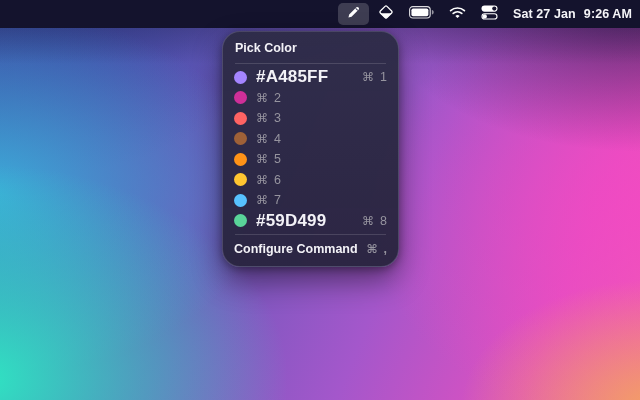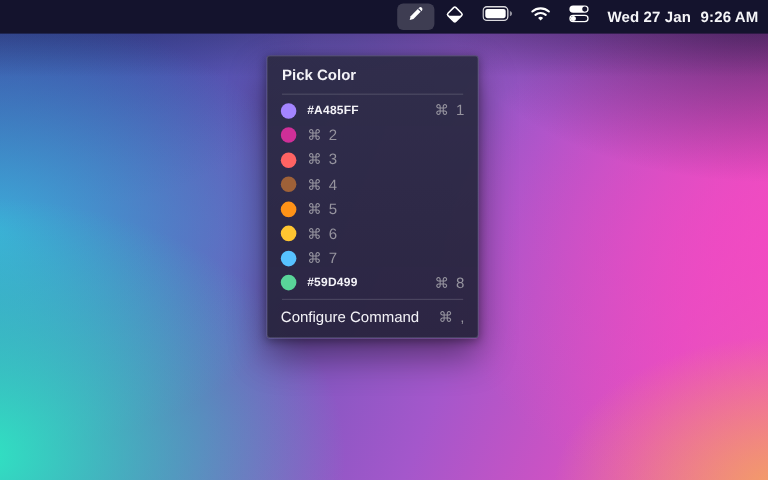--- a/index.html
+++ b/index.html
@@ -30,36 +30,36 @@
   }
   .mb-item{
     display:flex;align-items:center;justify-content:center;
     height:22px;padding:0 6px;border-radius:5px;margin-left:3px;
   }
   .mb-item.active{background:rgba(255,255,255,0.18);padding:0 8px;}
   .clock{display:flex;align-items:center;gap:8px;margin-left:9px;
     font-size:12.5px;font-weight:600;letter-spacing:.1px;color:#f5f5f8;}
   
   .popup{
-    position:absolute;left:222px;top:46px;width:177px;box-sizing:border-box;
+    position:absolute;left:222px;top:31px;width:177px;box-sizing:border-box;
     background:linear-gradient(180deg, rgba(46,44,72,0.97), rgba(40,36,62,0.96));
     border:1px solid rgba(130,125,160,0.38);
-    border-radius:3px;
+    border-radius:18px;
     box-shadow:0 14px 30px rgba(0,0,0,0.45), 0 2px 8px rgba(0,0,0,0.35);
     padding:7px 0 6px;color:#f3f2f7;
   }
   .popup-title{padding:2px 12px 8px;font-size:12.5px;font-weight:700;}
   .sep{height:1px;background:rgba(255,255,255,0.14);margin:0 12px;}
   .rows{padding:3px 0;}
   .row{display:flex;align-items:center;height:20.5px;padding:0 11px;}
   .swatch{width:13px;height:13px;border-radius:50%;margin-right:9px;flex:none;}
-  .hex{font-size:10px;font-weight:600;flex:1;letter-spacing:.2px;}
+  .hex{font-size:17px;font-weight:600;flex:1;letter-spacing:.2px;}
   .shortcut{color:#96949f;font-size:12.5px;display:flex;align-items:center;gap:6px;}
   .shortcut .mod{font-family:"DejaVu Sans",sans-serif;font-size:12px;}
-  .footer-row{height:23px;margin-top:2px;font-size:12.5px;font-weight:400;}
+  .footer-row{height:23px;margin-top:2px;font-size:12.5px;font-weight:700;}
   .footer-row .label{flex:1;}
 </style>
 </head>
 <body>
 
 <div class="screen">
   <div class="wallpaper"></div>
 
   <div class="menubar">
     <div class="mb-item active">
@@ -102,21 +102,21 @@
       <span>
         <svg width="17" height="15" viewBox="0 0 17 15">
           <rect x="0.5" y="0.5" width="16" height="6.2" rx="3.1" fill="#fff"></rect>
           <circle cx="13.3" cy="3.6" r="2.1" fill="#14132d"></circle>
           <rect x="1" y="8.8" width="15" height="5.2" rx="2.6" fill="none" stroke="#fff" stroke-width="1.1"></rect>
           <circle cx="3.8" cy="11.4" r="2.1" fill="#fff"></circle>
         </svg>
       </span>
     </div>
     <div class="clock">
-      <span>Wed 27 Jan</span>
+      <span>Sat 27 Jan</span>
       <span>9:26 AM</span>
     </div>
   </div>
 
   <div class="popup">
     <div class="popup-title">Pick Color</div>
     <div class="sep"></div>
     <div class="rows">
   <div class="row color-row">
     <span class="swatch" style="background: rgb(164, 133, 255);"></span>

